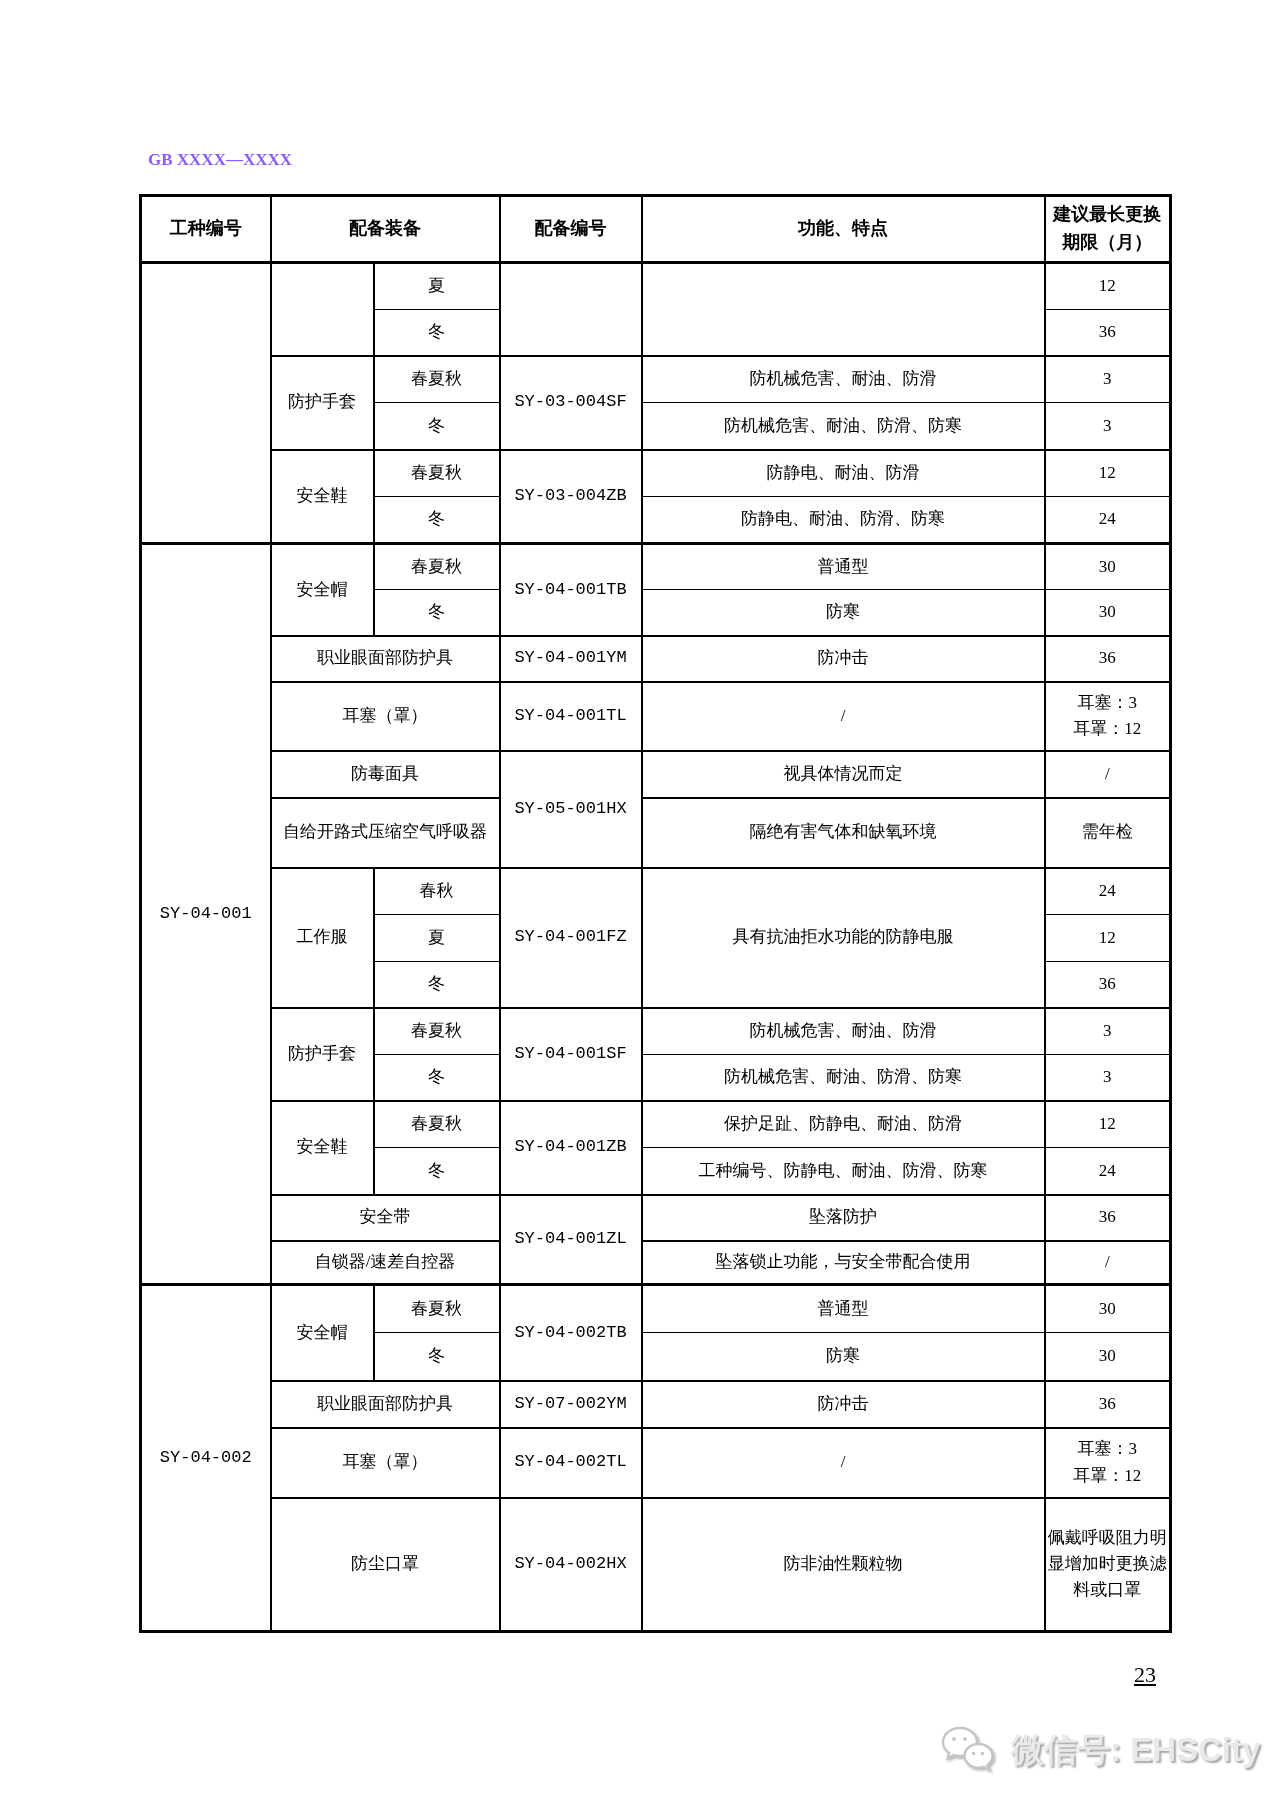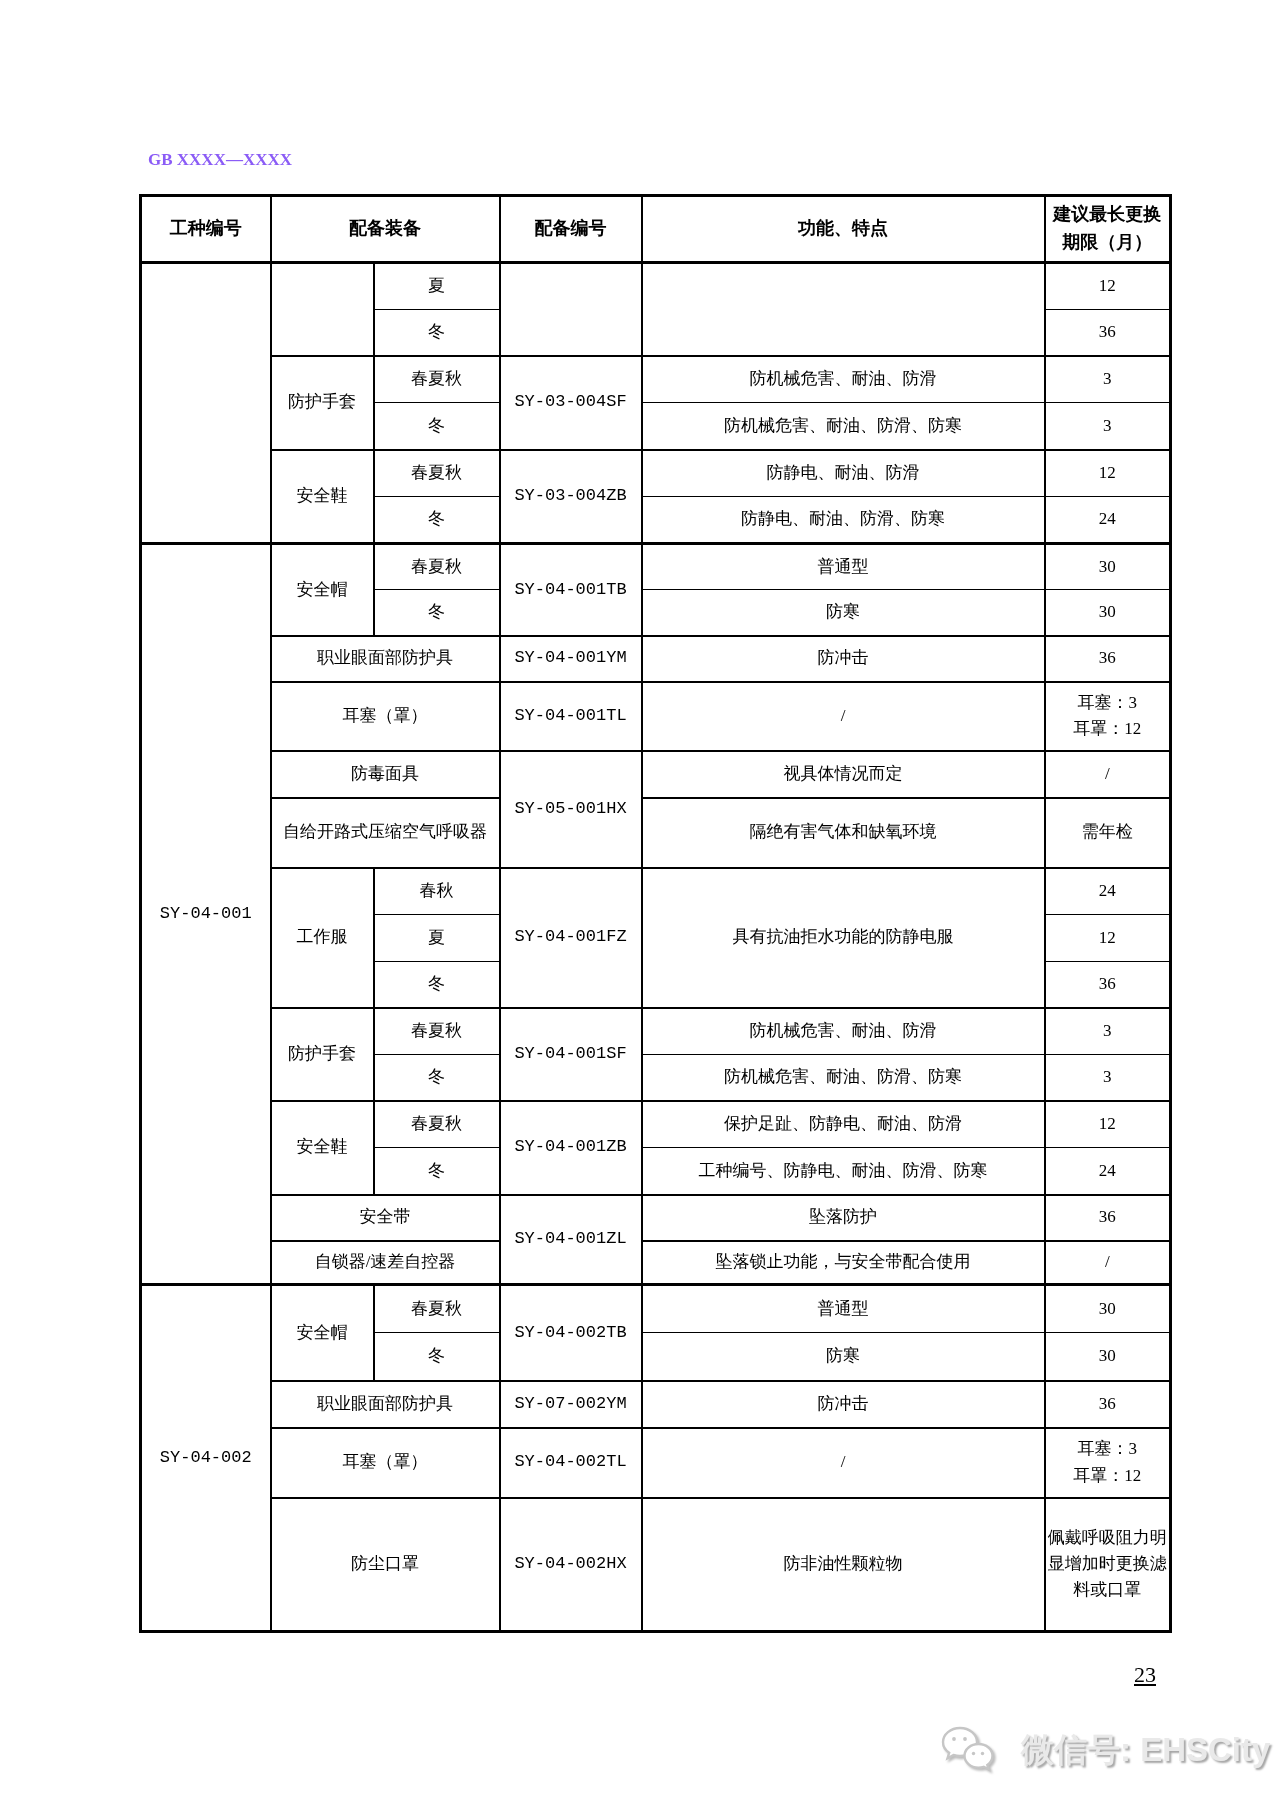--- a/index.html
+++ b/index.html
@@ -36,21 +36,21 @@
   td.code{font-family:"Liberation Mono","DejaVu Sans Mono",monospace;font-size:16px;letter-spacing:0px;}
   td.c5{padding:0 15px;}
   td.multi{white-space:pre-line;line-height:2;}
   td.wrap2{padding:0 25px;line-height:1.9;}
   .page-number{
     position:absolute;left:1120px;top:1662px;width:50px;
     font-size:22px;text-align:center;text-decoration:underline;
   }
   .watermark{
     position:absolute;left:935px;top:1718px;
-    display:flex;align-items:center;gap:22px;
+    display:flex;align-items:center;gap:12px;
     color:#e9e9e9;
     font-family:"Liberation Sans","DejaVu Sans",sans-serif;
     font-size:33px;font-weight:bold;
     text-shadow:2px 2px 2px #a6a6a6, -1px -1px 0 #ffffff;
     user-select:none;
   }
   .watermark svg{filter:drop-shadow(2px 2px 1px #bdbdbd);}
 </style>
 </head>
 <body>

